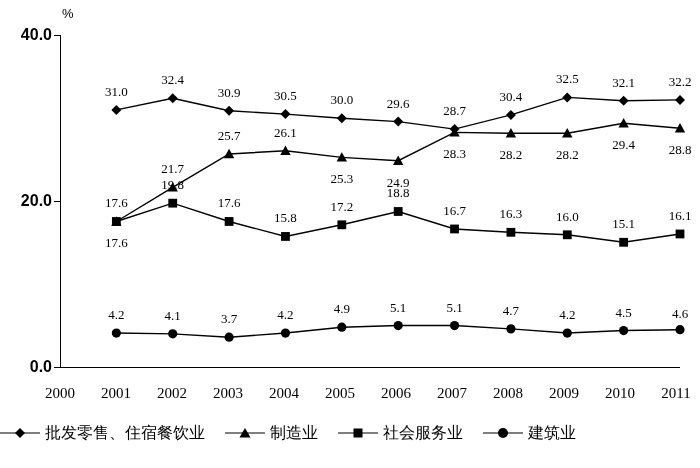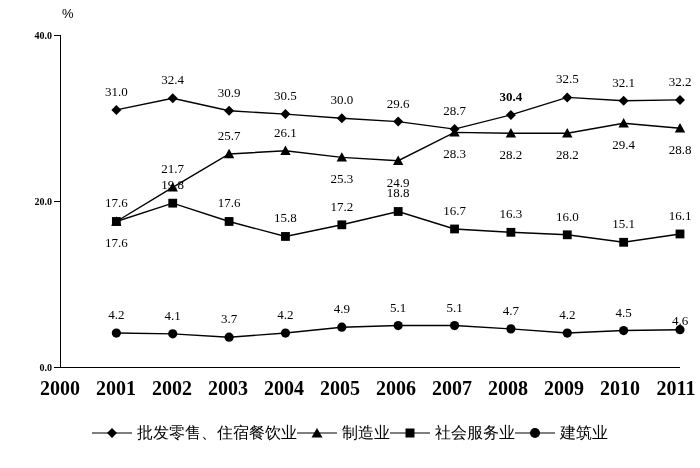--- a/index.html
+++ b/index.html
@@ -46,38 +46,38 @@
     left: 0;
     top: 332px;
     width: 620px;
     height: 1px;
     background: #000;
   }
   .ytick-label {
     position: absolute;
     right: 100%;
     margin-right: 8px;
-    font-size: 10px;
+    font-size: 16px;
     font-weight: bold;
-    font-family: Liberation Serif, serif;
+    font-family: Liberation Sans, sans-serif;
     white-space: nowrap;
     transform: translateY(-50%);
   }
   .ytick-mark {
     position: absolute;
     left: -6px;
     width: 6px;
     height: 1px;
     background: #000;
   }
   .xtick-label {
     position: absolute;
-    top: 342px;
-    font-size: 20px;
-    font-weight: bold;
+    top: 350px;
+    font-size: 15px;
+    font-weight: normal;
     font-family: "Liberation Serif", serif;
     transform: translateX(-50%);
     white-space: nowrap;
   }
   svg.series-layer {
     position: absolute;
     left: 0;
     top: 0;
     width: 620px;
     height: 333px;
@@ -89,22 +89,23 @@
     font-family: "Liberation Serif", serif;
     white-space: nowrap;
     transform: translateX(-50%);
   }
   .legend {
     position: absolute;
     left: 0;
     top: 425px;
     width: 700px;
     display: flex;
-    justify-content: center;
+    justify-content: flex-start;
     align-items: center;
+    gap: 20px;
   }
   .legend-item {
     display: flex;
     align-items: center;
     gap: 5px;
     font-size: 16px;
     font-family: "Liberation Sans", sans-serif;
   }
   .legend-item svg {
     display: block;
@@ -196,21 +197,21 @@
       </svg>
 
     <div id="point-labels">
         <div class="pt-label" style="left: 56.3636px; top: 48.925px;">31.0</div>
         <div class="pt-label" style="left: 112.727px; top: 37.27px;">32.4</div>
         <div class="pt-label" style="left: 169.091px; top: 49.7575px;">30.9</div>
         <div class="pt-label" style="left: 225.455px; top: 53.0875px;">30.5</div>
         <div class="pt-label" style="left: 281.818px; top: 57.25px;">30.0</div>
         <div class="pt-label" style="left: 338.182px; top: 60.58px;">29.6</div>
         <div class="pt-label" style="left: 394.545px; top: 68.0725px;">28.7</div>
-        <div class="pt-label" style="left: 450.909px; top: 53.92px; font-weight: bold;">30.4</div>
+        <div class="pt-label" style="left: 450.909px; top: 53.92px;">30.4</div>
         <div class="pt-label" style="left: 507.273px; top: 36.4375px;">32.5</div>
         <div class="pt-label" style="left: 563.636px; top: 39.7675px;">32.1</div>
         <div class="pt-label" style="left: 620px; top: 38.935px;">32.2</div>
         <div class="pt-label" style="left: 56.3636px; top: 200.48px;">17.6</div>
         <div class="pt-label" style="left: 112.727px; top: 126.347px; text-align: right;">21.7</div>
         <div class="pt-label" style="left: 169.091px; top: 93.0475px;">25.7</div>
         <div class="pt-label" style="left: 225.455px; top: 89.7175px;">26.1</div>
         <div class="pt-label" style="left: 281.818px; top: 136.377px;">25.3</div>
         <div class="pt-label" style="left: 338.182px; top: 139.708px;">24.9</div>
         <div class="pt-label" style="left: 394.545px; top: 111.403px;">28.3</div>
@@ -232,21 +233,21 @@
         <div class="pt-label" style="left: 56.3636px; top: 272.035px;">4.2</div>
         <div class="pt-label" style="left: 112.727px; top: 272.868px;">4.1</div>
         <div class="pt-label" style="left: 169.091px; top: 276.197px;">3.7</div>
         <div class="pt-label" style="left: 225.455px; top: 272.035px;">4.2</div>
         <div class="pt-label" style="left: 281.818px; top: 266.207px;">4.9</div>
         <div class="pt-label" style="left: 338.182px; top: 264.543px;">5.1</div>
         <div class="pt-label" style="left: 394.545px; top: 264.543px;">5.1</div>
         <div class="pt-label" style="left: 450.909px; top: 267.873px;">4.7</div>
         <div class="pt-label" style="left: 507.273px; top: 272.035px;">4.2</div>
         <div class="pt-label" style="left: 563.636px; top: 269.538px;">4.5</div>
-        <div class="pt-label" style="left: 620px; top: 278px;">4.6</div>
+        <div class="pt-label" style="left: 620px; top: 271px;">4.6</div>
       </div>
   </div>
 
   <div class="legend">
     <div class="legend-item">
       <svg width="40" height="14" viewBox="0 0 40 14">
         <line x1="0" y1="7" x2="40" y2="7" stroke="#000" stroke-width="1.2"></line>
         <polygon points="20,2 25,7 20,12 15,7" fill="#000"></polygon>
       </svg>
       <span class="legend-label">批发零售、住宿餐饮业</span>

